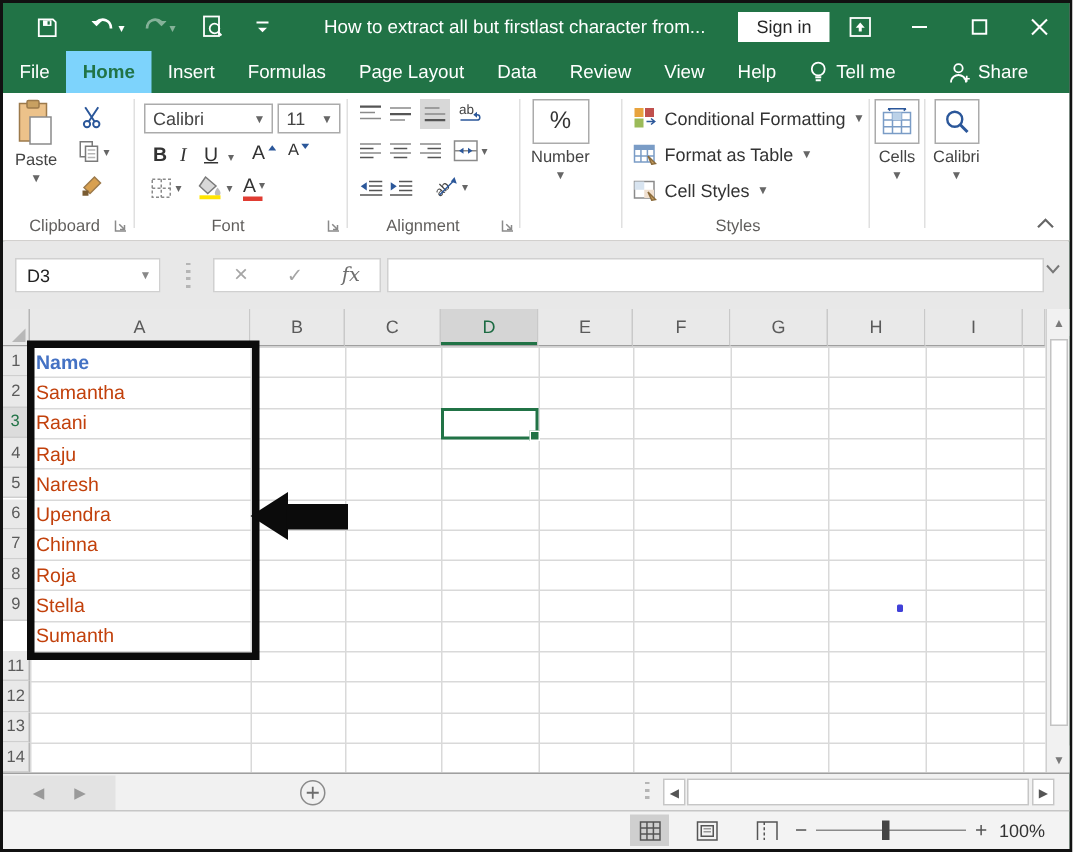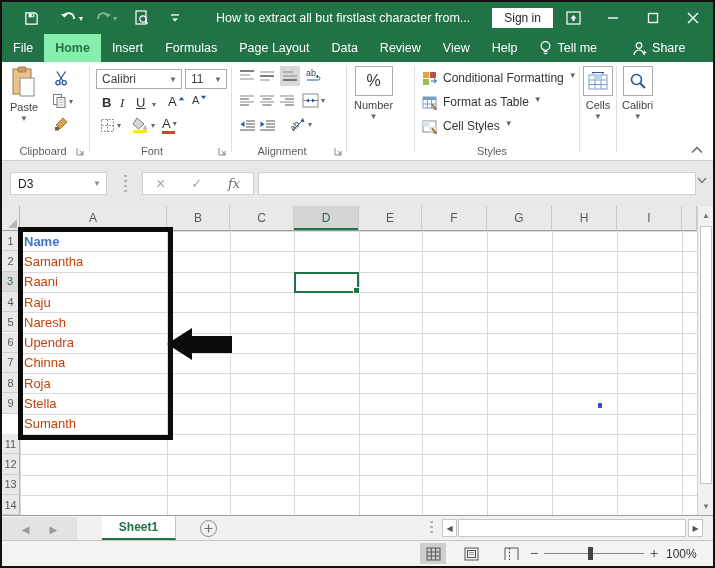--- a/index.html
+++ b/index.html
@@ -18,42 +18,42 @@
   .tb-title { font-size:12.5px; margin-left:28px; white-space:nowrap; }
   .signin { margin-left:22px; background:#fff; color:#262626; font-size:12px;
             padding:3px 12px; border:none; cursor:pointer; }
   .winctl { margin-left:auto; display:flex; }
   .winctl .tb-ic { width:40px; height:28px; font-size:13px; }
 
   
   .tabrow { position:absolute; left:0; top:32px; width:711px; height:28px; background:#217346;
             display:flex; align-items:stretch; color:#fff; font-size:12.5px; }
   .tab { display:flex; align-items:center; padding:0 11px; cursor:pointer; gap:5px; }
-  .tab.active { background:#86efac; color:#217346; font-weight:bold; }
+  .tab.active { background:#7dd3fc; color:#217346; font-weight:bold; }
   .tab svg { display:block; }
 
   
   .ribbon { position:absolute; left:0; top:60px; width:711px; height:99px; background:#fff;
             border-bottom:1px solid #d2d0ce; font-size:11px; color:#444; }
   .gdiv { position:absolute; top:4px; height:86px; width:1px; background:#e0e0e0; }
   .glabel { position:absolute; top:83px; font-size:11px; color:#605e5c; text-align:center; }
   .launcher { position:absolute; top:84px; width:10px; height:10px; }
   .bigbtn { position:absolute; top:4px; display:flex; flex-direction:column; align-items:center;
             cursor:pointer; }
   .bigbtn .lbl { margin-top:3px; }
   .bigbtn .arr { font-size:8px; color:#666; margin-top:1px; }
   .smbtn { position:absolute; cursor:pointer; display:flex; align-items:center; }
   .combo { position:absolute; height:20px; border:1px solid #ababab; background:#fff;
            display:flex; align-items:center; font-size:12px; padding-left:5px; cursor:pointer; }
   .combo .ca { margin-left:auto; font-size:8px; color:#666; padding-right:4px; }
   .fmt { font-size:13px; color:#333; }
   .b { font-weight:bold; } .i { font-style:italic; font-family:"Liberation Serif",serif; }
   .u { text-decoration:underline; }
   .dropA { font-size:8px; color:#666; margin-left:2px; }
-  .styrow { position:absolute; left:420px; display:flex; align-items:flex-start; gap:5px;
+  .styrow { position:absolute; left:420px; display:flex; align-items:center; gap:5px;
             font-size:12px; color:#333; cursor:pointer; white-space:nowrap; }
   .styrow .arr { font-size:8px; color:#666; }
   .boxbtn { border:1px solid #ababab; display:flex; align-items:center; justify-content:center; background:#fff; }
   .chev { position:absolute; right:10px; top:82px; color:#666; cursor:pointer; }
 
   
   .fbar { position:absolute; left:0; top:159px; width:711px; height:45px; background:#e8e8e8; }
   .namebox { position:absolute; left:8px; top:11px; width:97px; height:23px; background:#fff;
              border:1px solid #d0d0d0; font-size:12px; color:#222; display:flex; align-items:center;
              padding-left:7px; }
@@ -623,23 +623,20 @@
       <div class="vs-thumb"></div>
       <span class="vs-arr" style="bottom:0">▼</span>
     </div>
   </div>
 
   <div class="sheetbar">
     <div class="navbox">
       <span>◀</span>
       <span>▶</span>
     </div>
-    <div class="stab">
-      <span>Sheet1</span>
-    </div>
     <div class="addsheet">
       <svg width="9" height="9" viewBox="0 0 9 9">
           <path d="M4.5 0.5 V8.5 M0.5 4.5 H8.5" stroke="#6c6c6c" stroke-width="1.2"></path>
         </svg>
     </div>
     <div class="sdots"></div>
     <span class="hs-arr" style="left:440px">◀</span>
     <div class="hs-track"></div>
     <span class="hs-arr" style="left:686px">▶</span>
   </div>

